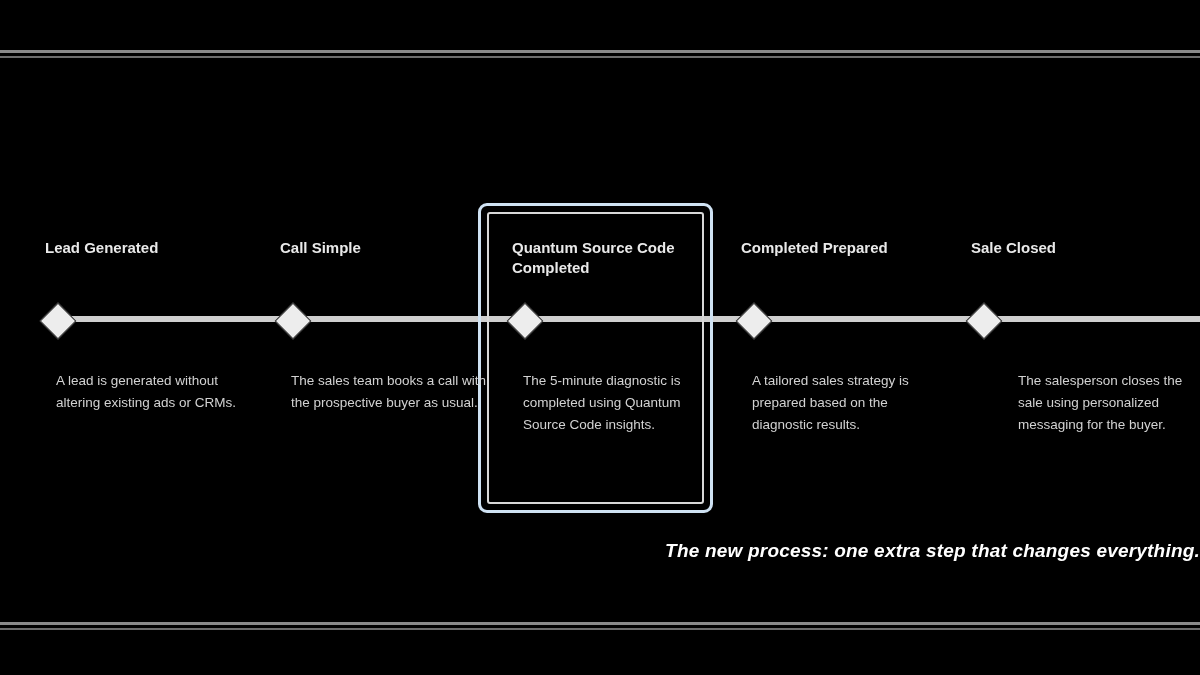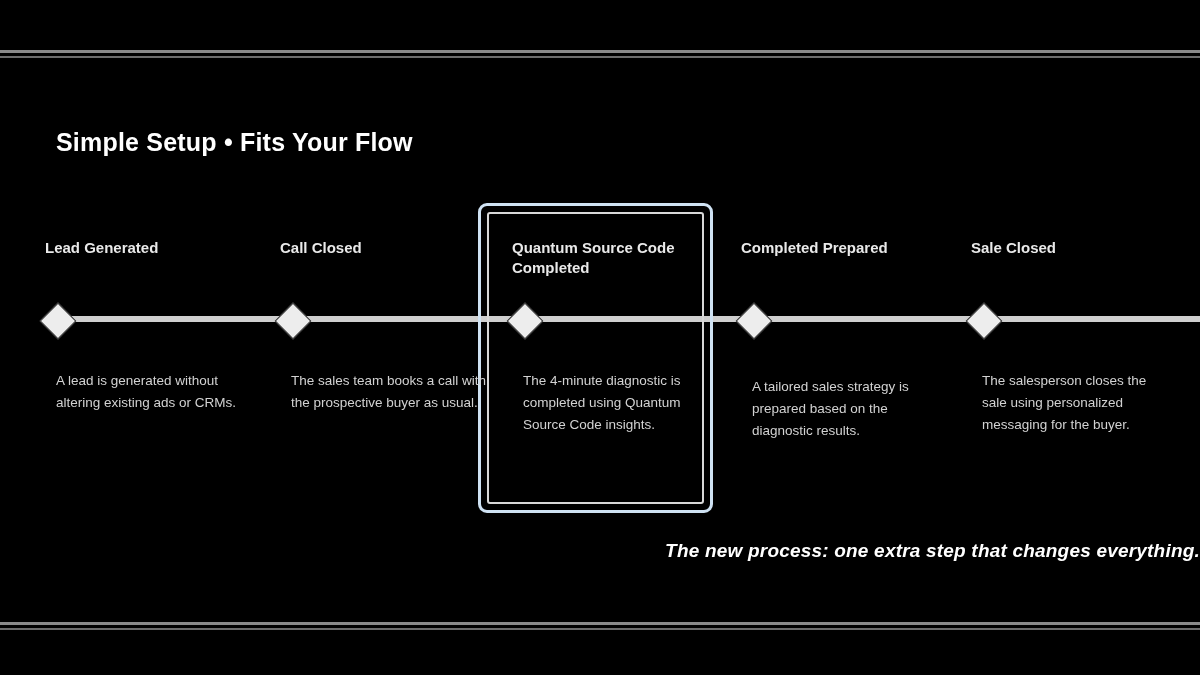--- a/index.html
+++ b/index.html
@@ -110,22 +110,22 @@
 
   
   .step-1 { left: 45px; }
   .step-2 { left: 280px; }
   .step-3 { left: 512px; }
   .step-4 { left: 741px; }
   .step-5 { left: 971px; }
 
   .step-3 .step-label { width: 190px; }
   .step-3 .step-desc  { width: 170px; }
-  .step-4 .step-desc  { width: 186px; margin-top: 6px; }
-  .step-5 .step-desc  { width: 176px; }
+  .step-4 .step-desc  { width: 186px; }
+  .step-5 .step-desc  { width: 176px; margin-left: 36px; }
 
   
   .highlight-card {
     position: absolute;
     left: 478px;
     top: 203px;
     width: 235px;
     height: 310px;
     border: 3px solid #cfe2f3;
     border-radius: 9px;
@@ -158,46 +158,45 @@
   }
 </style>
 </head>
 <body>
 
 <div class="slide">
 
   <div class="edge-band band-top-a"></div>
   <div class="edge-band thin band-top-b"></div>
 
-  <div class="title">Simple Setup • Fits Your Flow</div>
 
   <div class="axis"></div>
 
   <div class="highlight-card">
     <div class="highlight-card-inner"></div>
   </div>
 
   <div class="steps">
 
     <div class="step step-1">
       <div class="step-label">Lead Generated</div>
       <div class="marker"></div>
       <div class="step-desc">A lead is generated without altering existing ads or CRMs.</div>
     </div>
 
     <div class="step step-2">
-      <div class="step-label">Call Closed</div>
+      <div class="step-label">Call Simple</div>
       <div class="marker"></div>
       <div class="step-desc">The sales team books a call with the prospective buyer as usual.</div>
     </div>
 
     <div class="step step-3">
       <div class="step-label">Quantum Source Code Completed</div>
       <div class="marker"></div>
-      <div class="step-desc">The 4-minute diagnostic is completed using Quantum Source Code insights.</div>
+      <div class="step-desc">The 5-minute diagnostic is completed using Quantum Source Code insights.</div>
     </div>
 
     <div class="step step-4">
       <div class="step-label">Completed Prepared</div>
       <div class="marker"></div>
       <div class="step-desc">A tailored sales strategy is prepared based on the diagnostic results.</div>
     </div>
 
     <div class="step step-5">
       <div class="step-label">Sale Closed</div>

